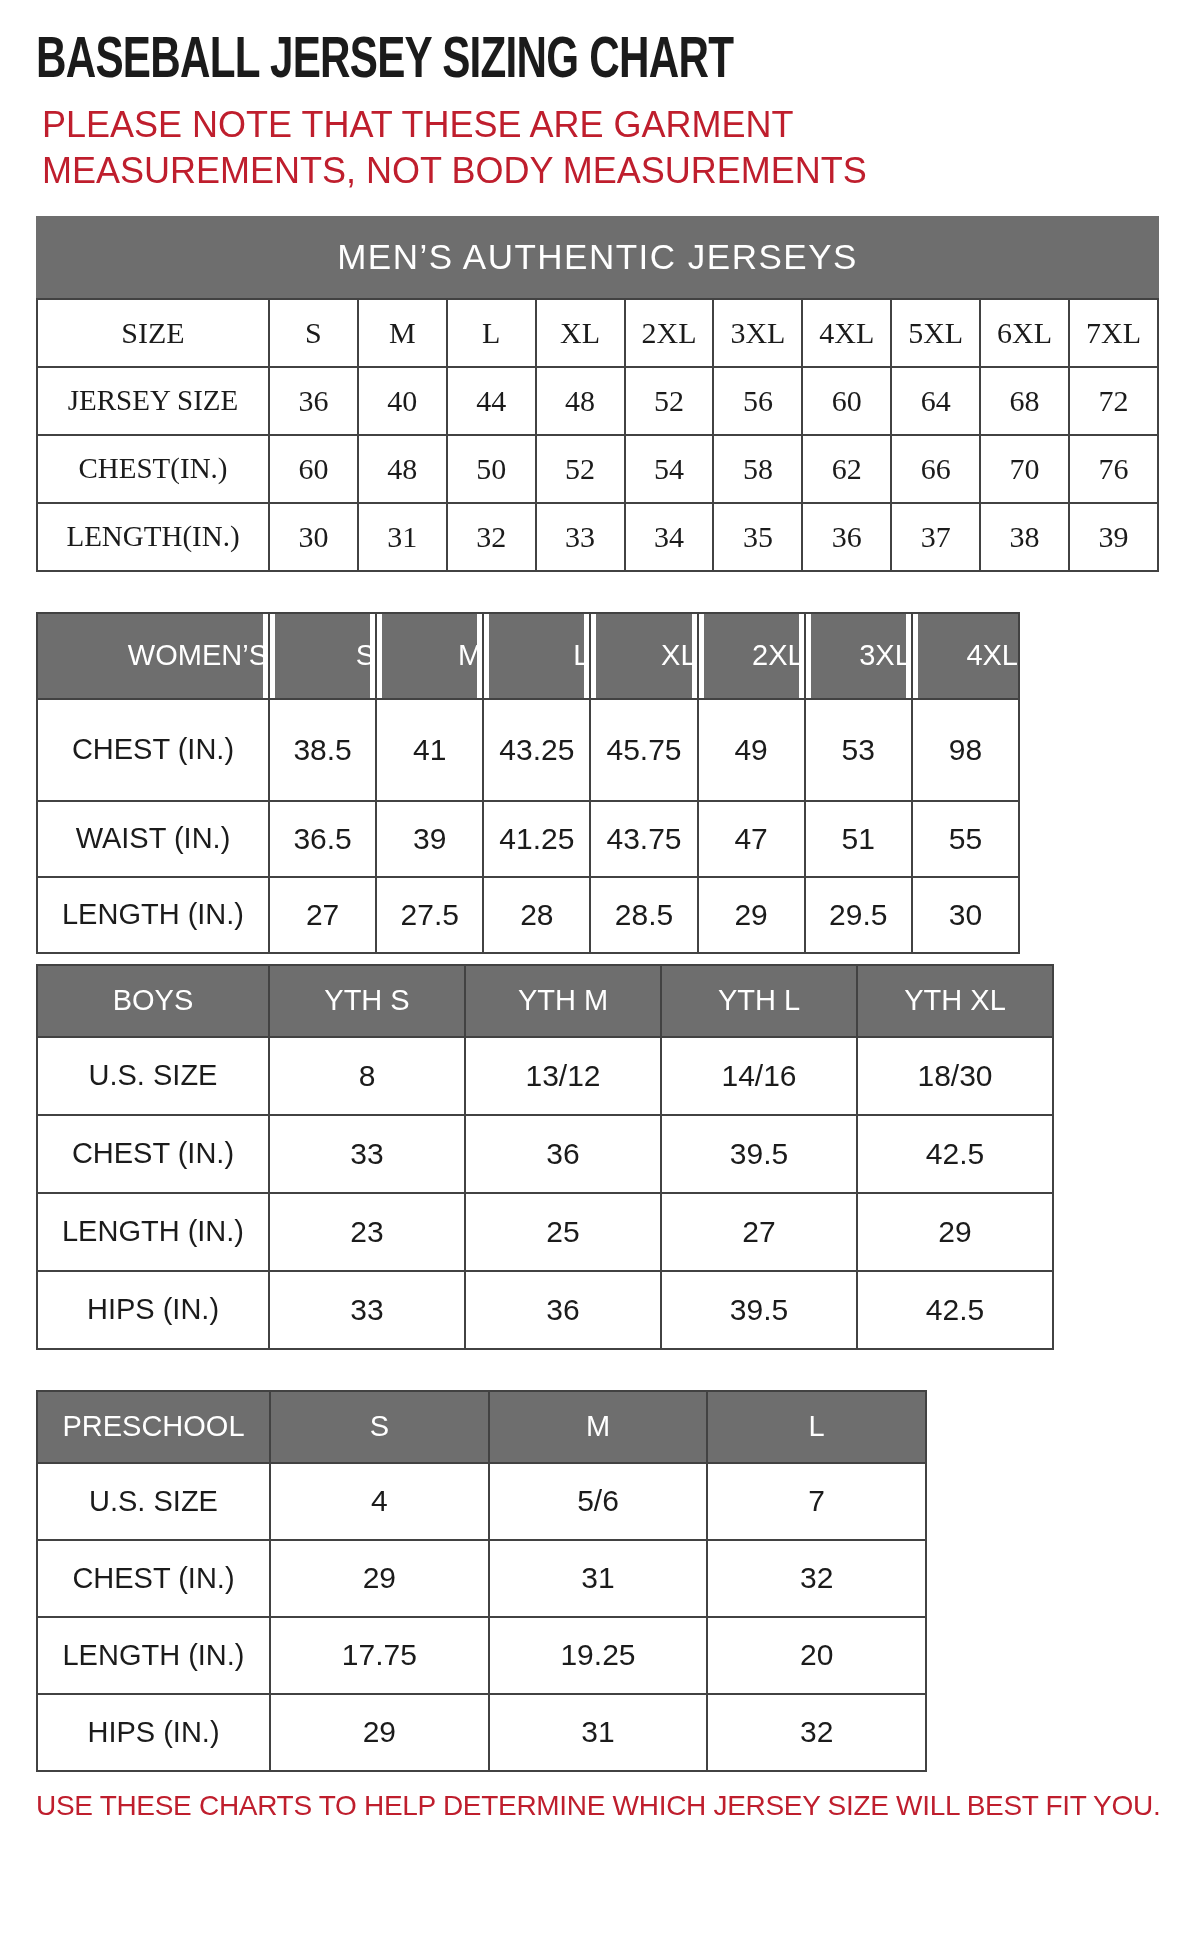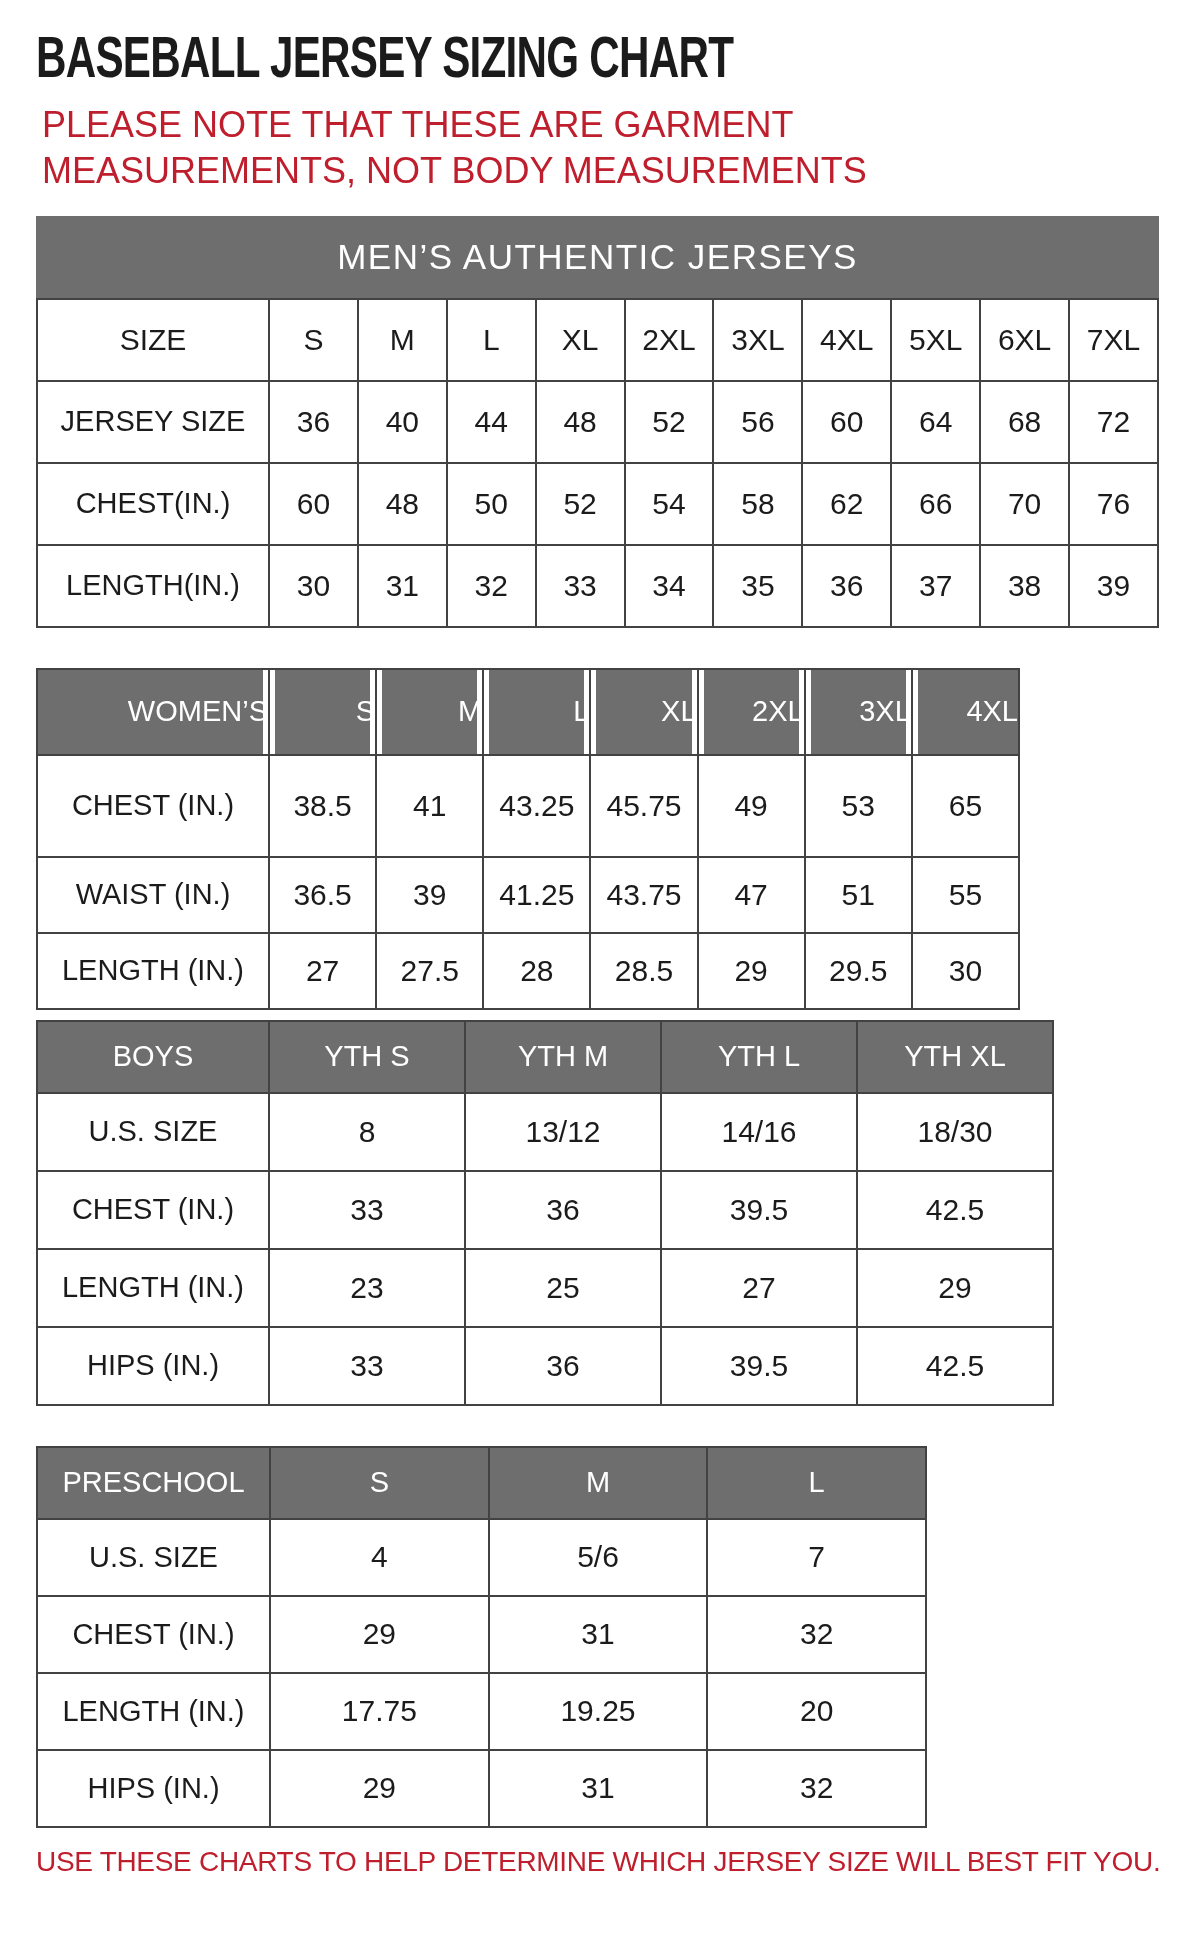--- a/index.html
+++ b/index.html
@@ -61,21 +61,21 @@
   .gray-head thead th{
     background:var(--gray);
     color:#ffffff;
     font-size:29px;
   }
   .inset-head thead th{box-shadow:inset 5px 0 0 #ffffff, inset -5px 0 0 #ffffff;text-align:right;}
   .inset-head thead th:first-child{box-shadow:inset -5px 0 0 #ffffff;}
   .inset-head thead th:last-child{box-shadow:inset 5px 0 0 #ffffff;}
 
   .mens{width:1123px;}
-  .mens thead tr,.mens tbody tr{height:82px;}
+  .mens thead tr,.mens tbody tr{height:68px;font-family:Liberation Serif, serif;}
 
   .womens{width:984px;margin-top:40px;}
   .womens thead tr{height:86px;}
   .womens tbody tr{height:76px;}
   .womens tbody tr:first-child{height:102px;}
 
   .boys{width:1018px;margin-top:10px;}
   .boys thead tr{height:72px;}
   .boys tbody tr{height:78px;}
 
@@ -185,21 +185,21 @@
     </thead>
     <tbody>
       <tr>
         <th>CHEST (IN.)</th>
         <td>38.5</td>
         <td>41</td>
         <td>43.25</td>
         <td>45.75</td>
         <td>49</td>
         <td>53</td>
-        <td>65</td>
+        <td>98</td>
       </tr>
       <tr>
         <th>WAIST (IN.)</th>
         <td>36.5</td>
         <td>39</td>
         <td>41.25</td>
         <td>43.75</td>
         <td>47</td>
         <td>51</td>
         <td>55</td>

